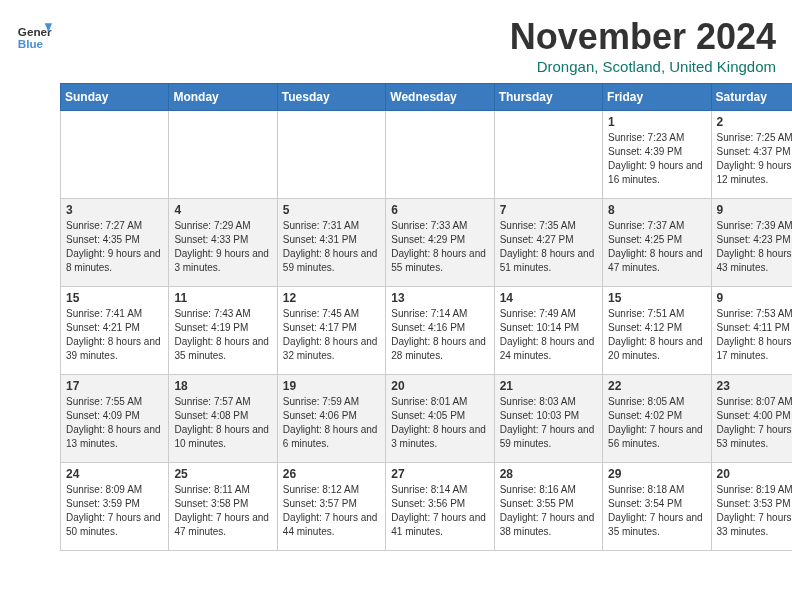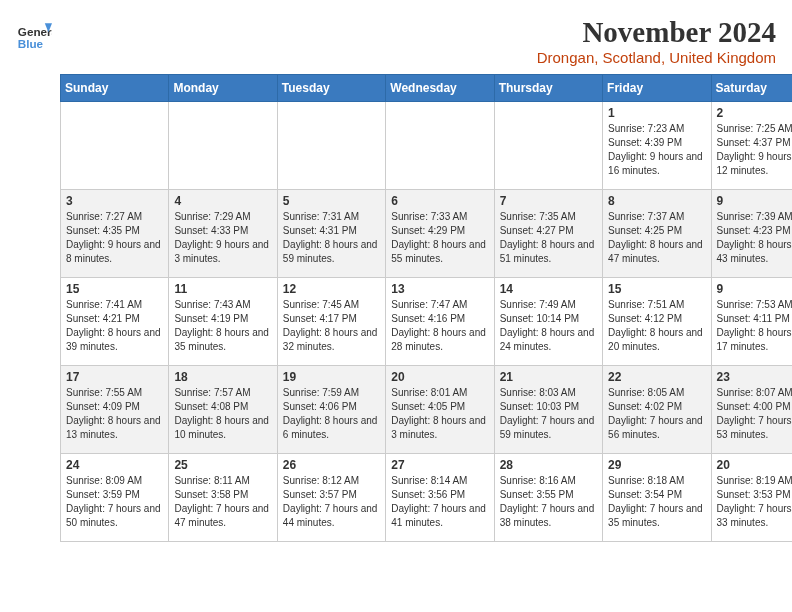--- a/index.html
+++ b/index.html
@@ -22,28 +22,27 @@
       gap: 6px;
     }
     .logo-icon {
       width: 36px;
       height: 36px;
     }
     .title-block {
       text-align: right;
     }
     .month-title {
-      font-size: 29px;
+      font-size: 36px;
       font-weight: bold;
       color: #333;
-      font-family: Liberation Serif, serif;
     }
     .location {
       font-size: 15px;
-      color: #c2410c;
+      color: #0f766e;
     }
     table {
       width: 100%;
       border-collapse: collapse;
       table-layout: fixed;
       margin-left: 44px;
     }
     thead tr th {
       background: #3a7abf;
       color: #fff;
@@ -187,21 +186,21 @@
 Daylight: 8 hours and 35 minutes.</div>
         </td>
         <td>
           <span class="day-num">12</span>
           <div class="day-info">Sunrise: 7:45 AM
 Sunset: 4:17 PM
 Daylight: 8 hours and 32 minutes.</div>
         </td>
         <td>
           <span class="day-num">13</span>
-          <div class="day-info">Sunrise: 7:47 AM
+          <div class="day-info">Sunrise: 7:14 AM
 Sunset: 4:16 PM
 Daylight: 8 hours and 28 minutes.</div>
         </td>
         <td>
           <span class="day-num">14</span>
           <div class="day-info">Sunrise: 7:49 AM
 Sunset: 10:14 PM
 Daylight: 8 hours and 24 minutes.</div>
         </td>
         <td>

